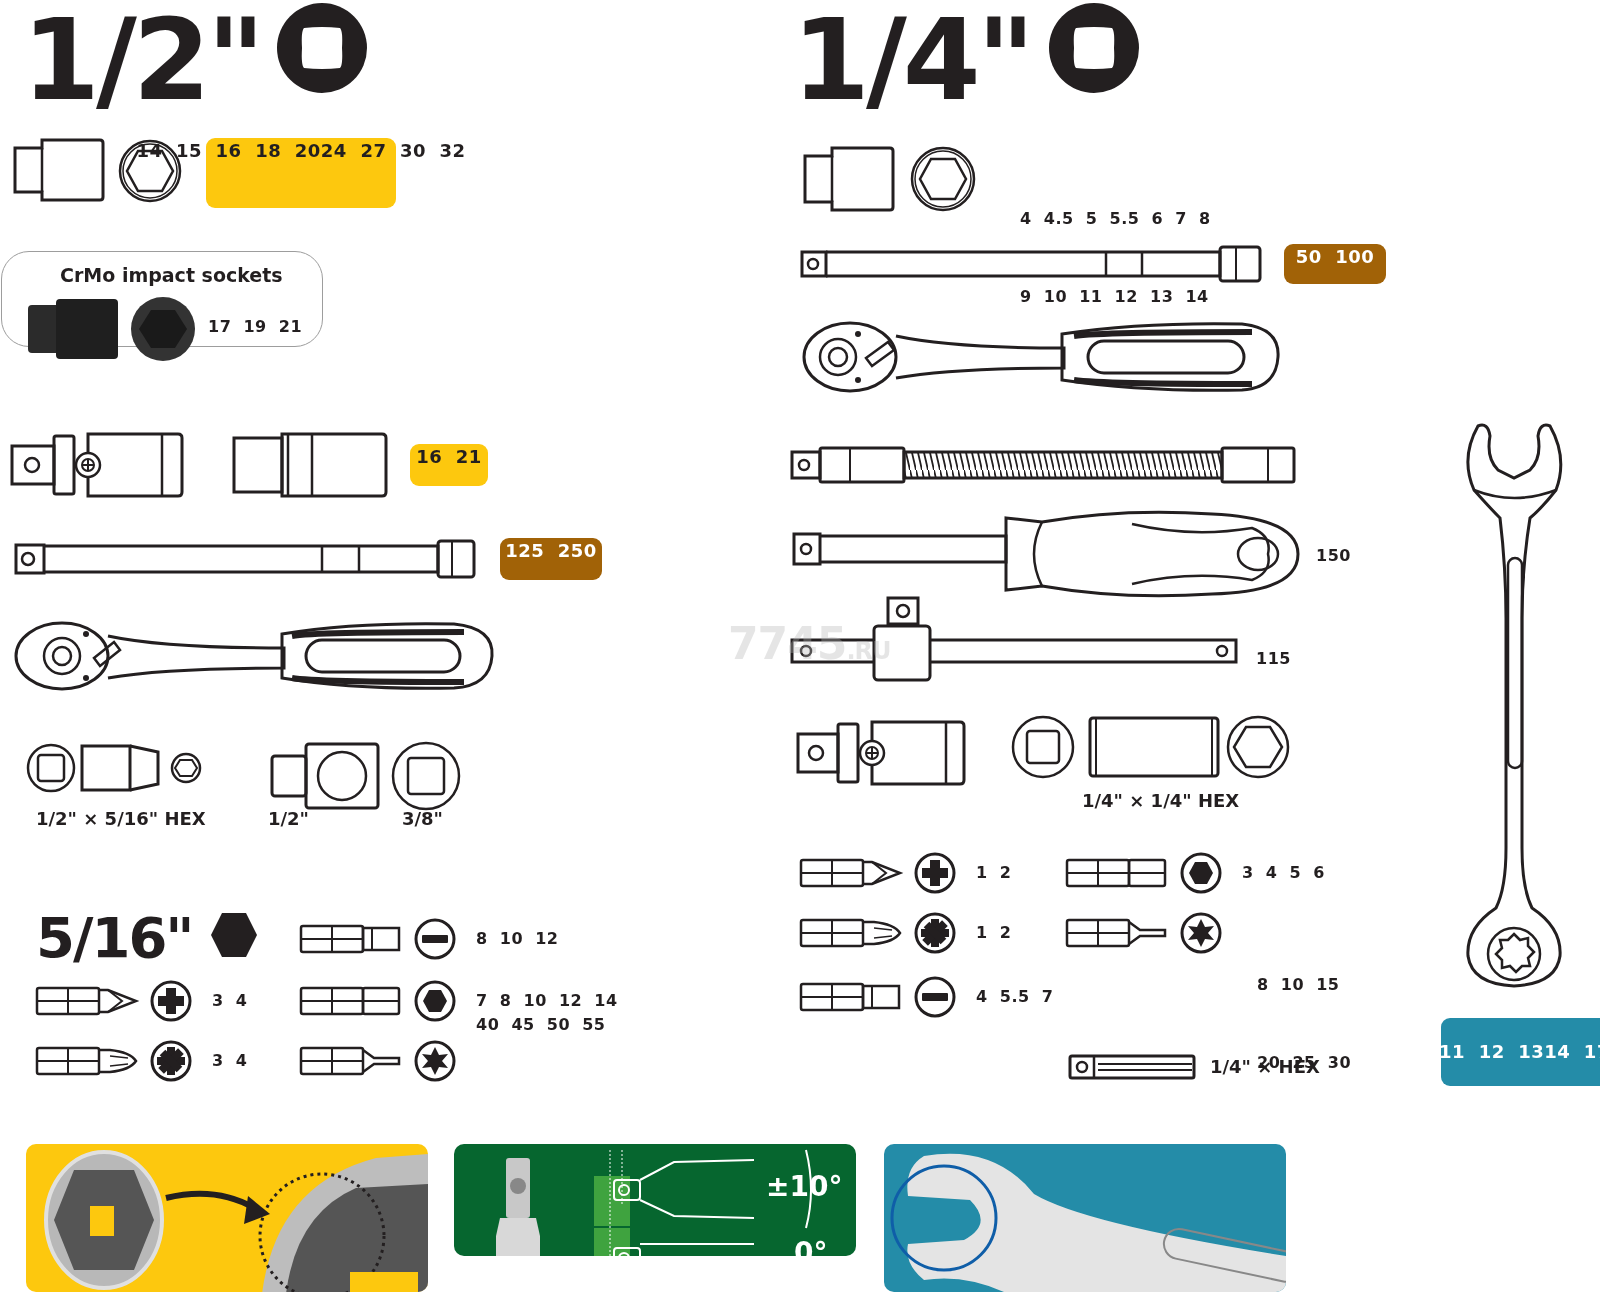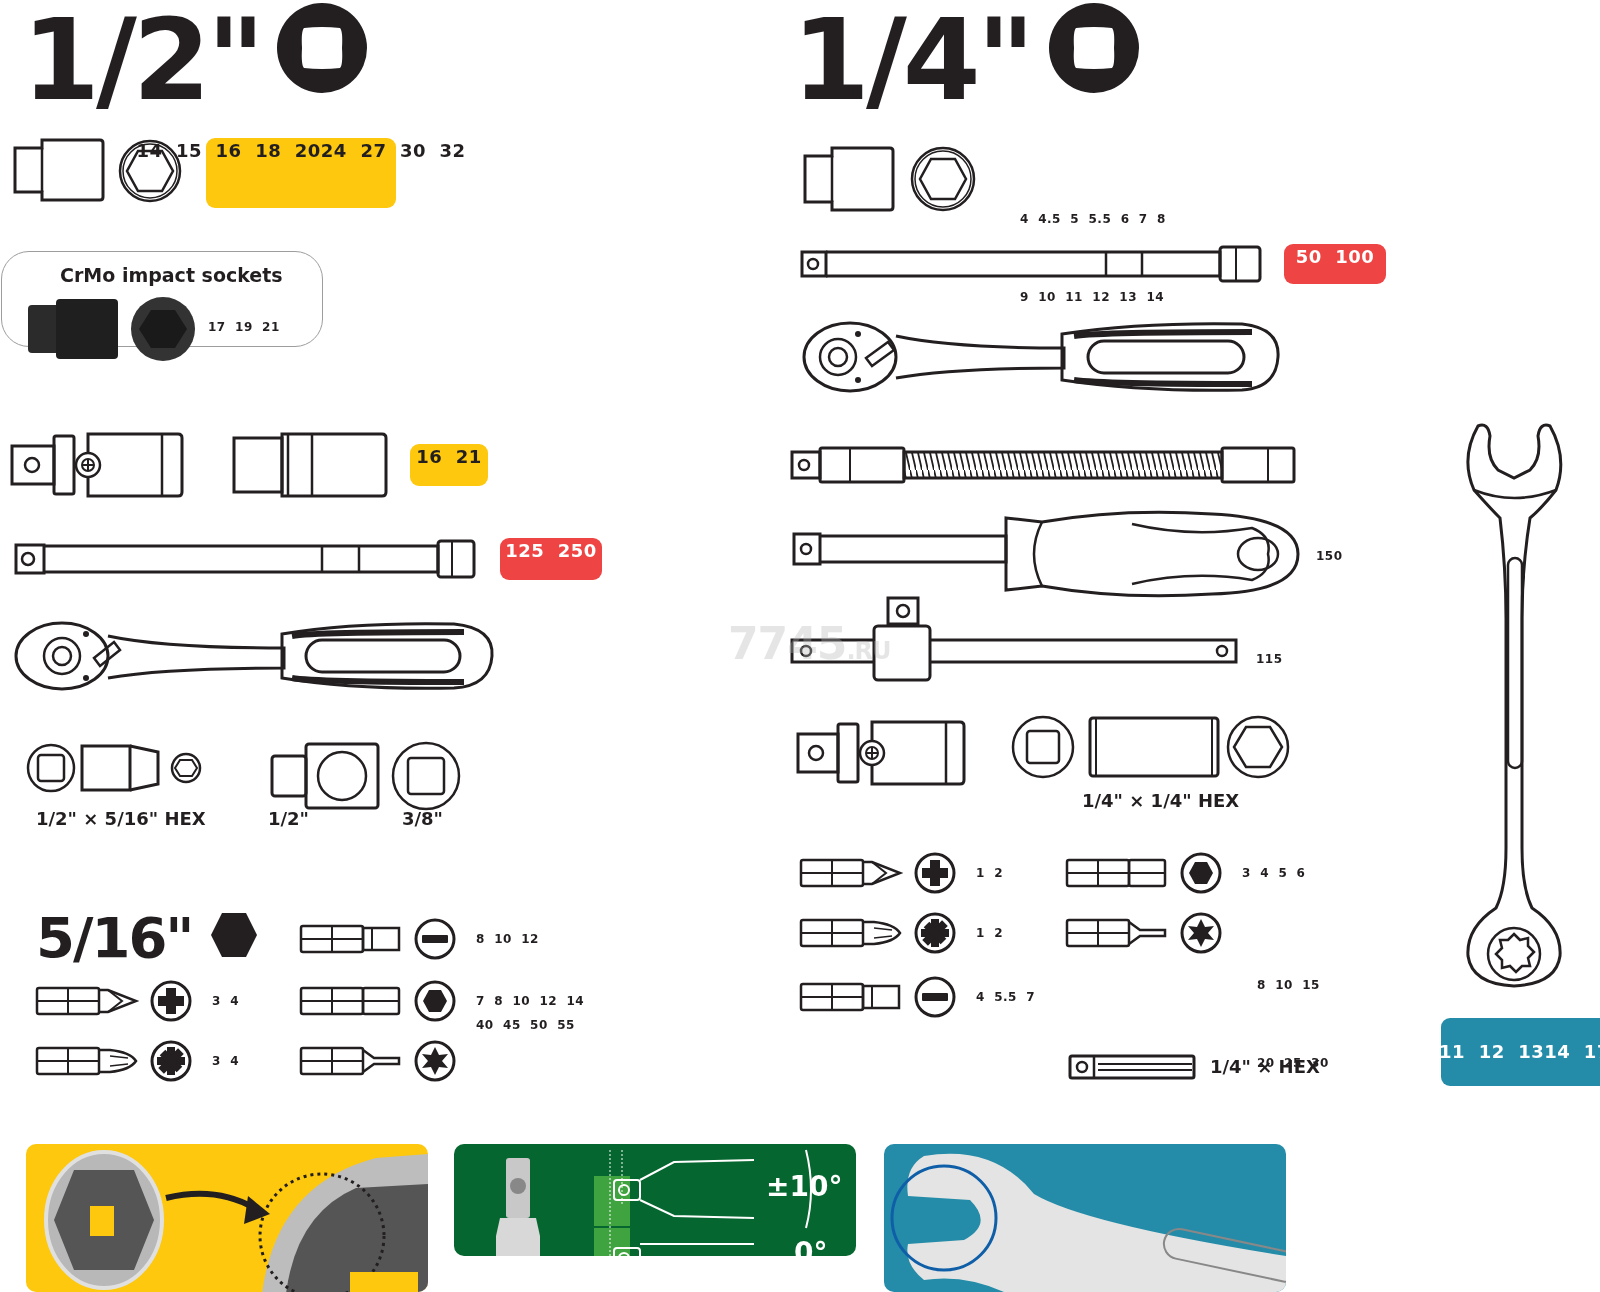--- a/index.html
+++ b/index.html
@@ -1,24 +1,24 @@
 <!DOCTYPE html>
 <html><head>
 <meta charset="utf-8">
 <style>
   * { box-sizing: border-box; margin: 0; padding: 0; }
   html, body { width: 1600px; height: 1292px; background: #ffffff; overflow: hidden; }
   body { position: relative; font-family: "DejaVu Sans", sans-serif; color: #231f20; }
   .abs { position: absolute; }
   .big-title { font-family: "DejaVu Sans", sans-serif; font-weight: bold; font-size: 112px; letter-spacing: -4px; line-height: 1; color: #231f20; }
   .sub-title { font-weight: bold; font-size: 56px; letter-spacing: -2px; line-height: 1; color: #231f20; }
-  .nums { font-weight: bold; font-size: 12px; line-height: 26px; color: #231f20; white-space: pre; letter-spacing: 0.5px; }
+  .nums { font-weight: bold; font-size: 16px; line-height: 26px; color: #231f20; white-space: pre; letter-spacing: 0.5px; }
   .badge { border-radius: 9px; font-weight: bold; font-size: 18px; line-height: 26px; white-space: pre; display: flex; flex-direction: row; justify-content: center; align-items: flex-start; padding: 0 14px; letter-spacing: 0.5px; }
   .badge.yellow { background: #fdc80e; color: #231f20; }
-  .badge.green { background: #ef4444; color: #ffffff; }
+  .badge.green { background: #a16207; color: #ffffff; }
   .badge.blue { background: #248ca8; color: #ffffff; align-items: center; margin-left: 23px; }
   .label { font-weight: bold; font-size: 18px; color: #231f20; white-space: pre; }
   .crmo-box { border: 1.5px solid #9d9d9d; border-radius: 28px; background: #fff; }
   .crmo-title { font-weight: bold; font-size: 19px; color: #231f20; }
   svg { overflow: visible; }
   .watermark { font-weight: bold; font-size: 44px; color: rgba(180,180,180,0.35); letter-spacing: -1px; }
   .watermark small { font-size: 24px; }
   .panel { border-radius: 10px; overflow: hidden; }
 </style>
 </head>

